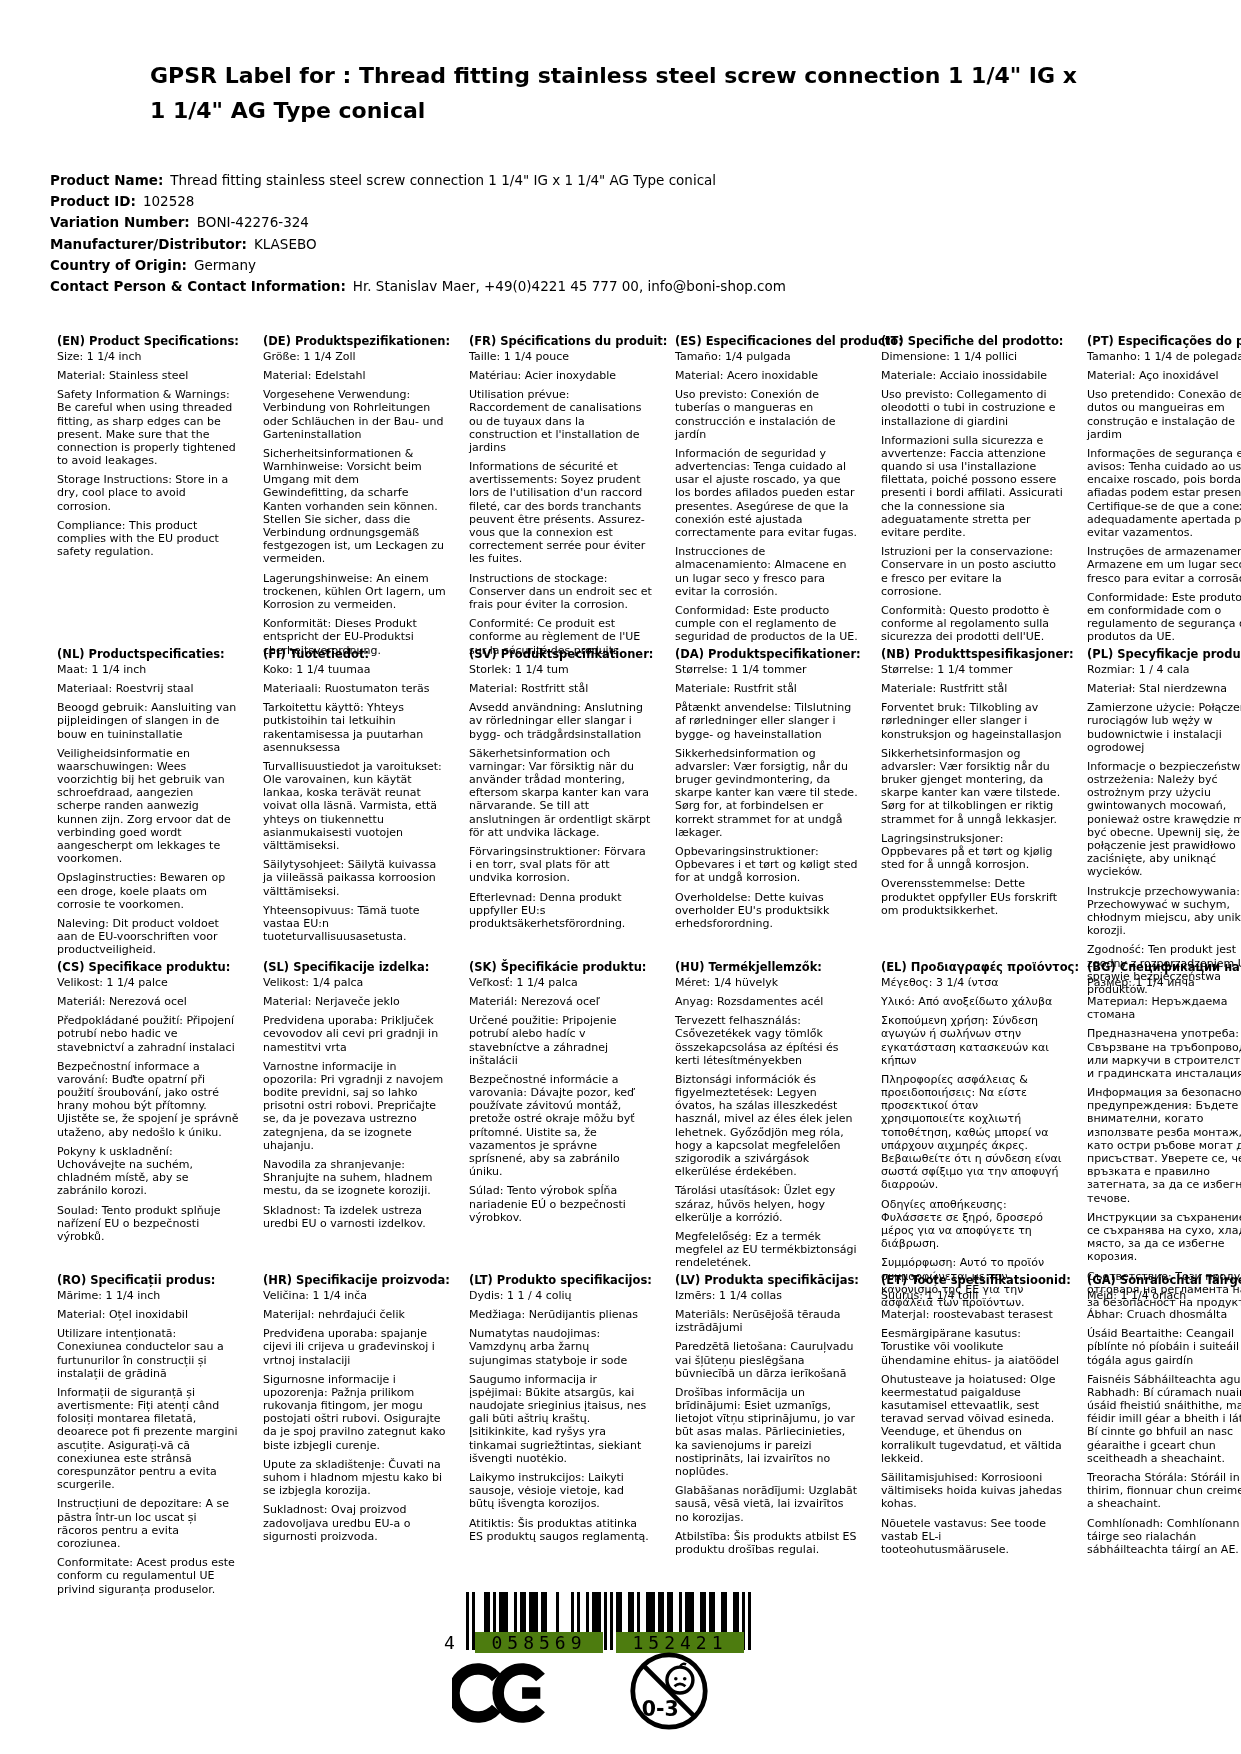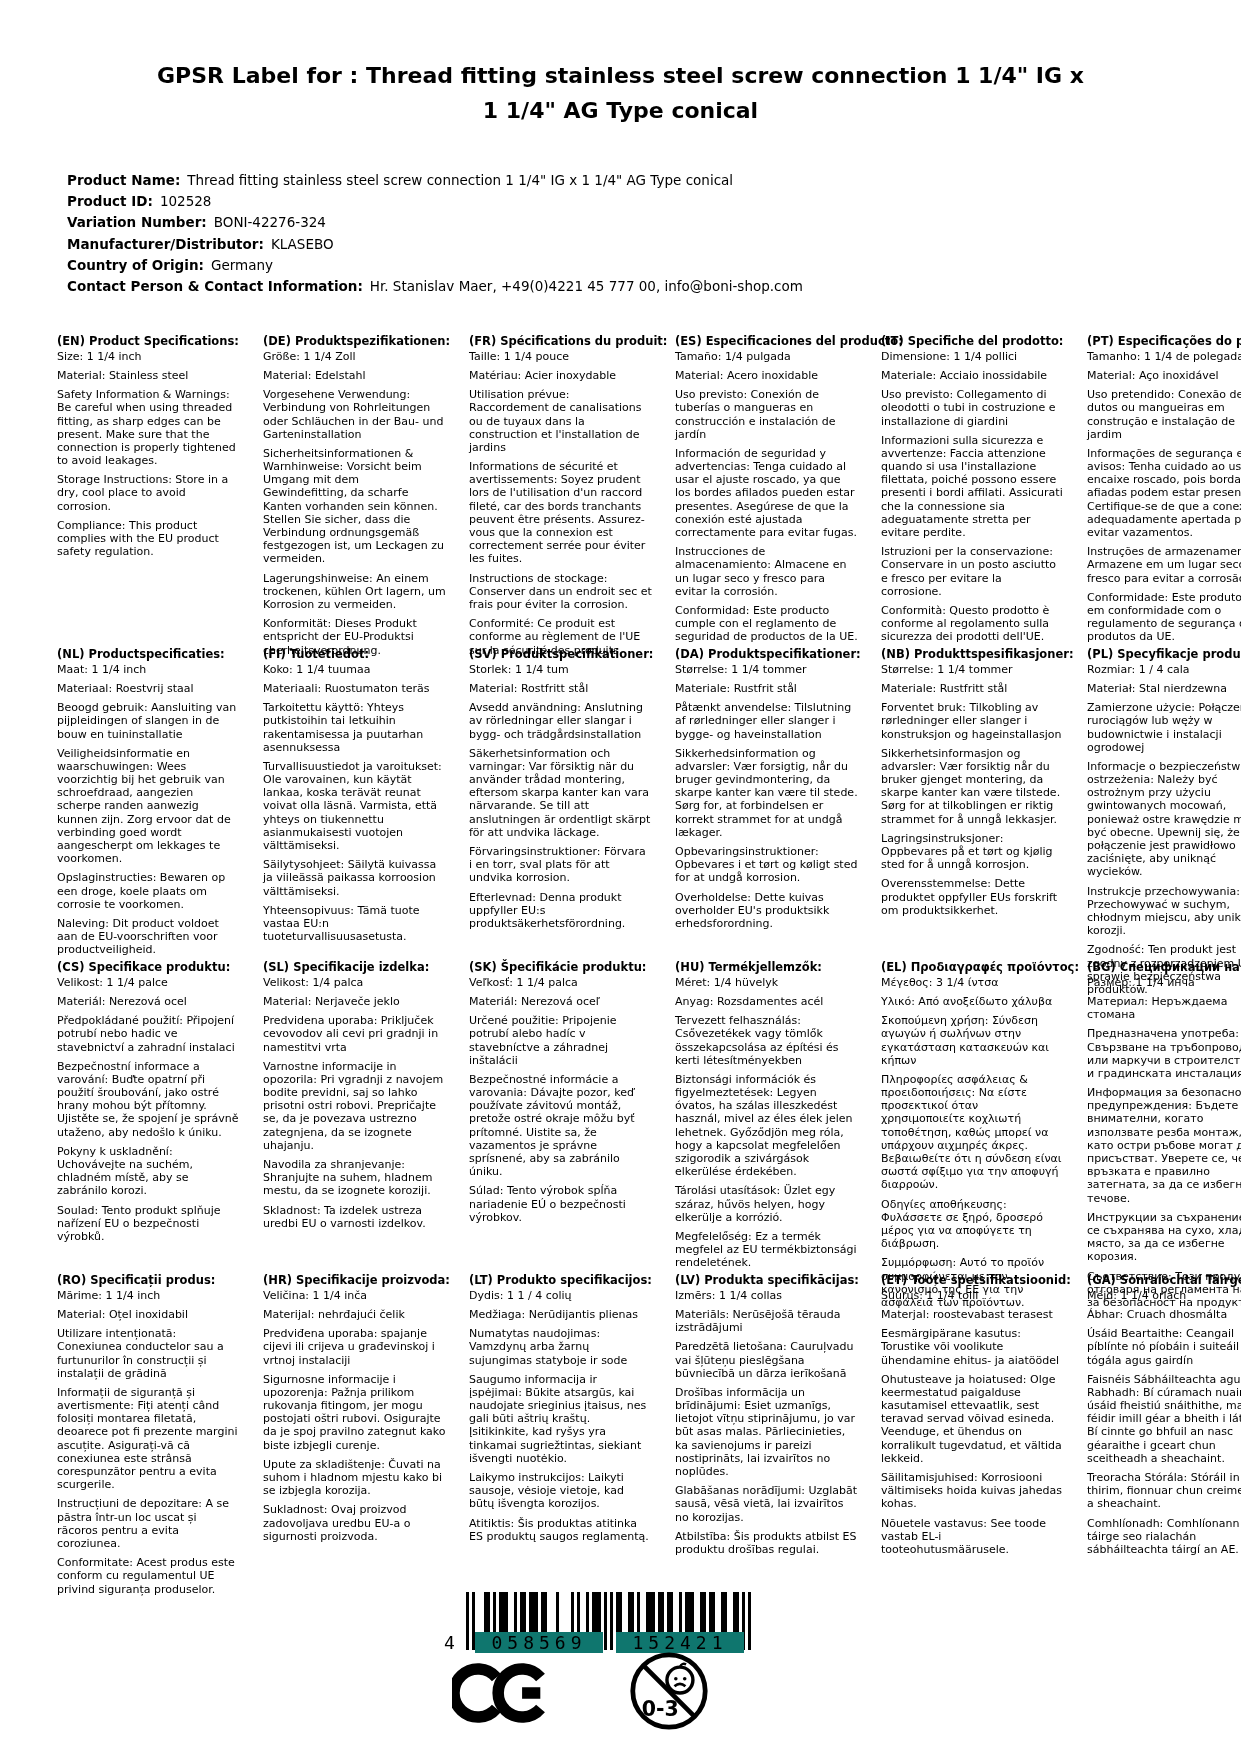--- a/index.html
+++ b/index.html
@@ -1,35 +1,35 @@
 <!DOCTYPE html>
 <html><head>
 <meta charset="utf-8">
 <style>
   html,body{margin:0;padding:0;background:#fff;}
   body{width:1241px;height:1754px;position:relative;overflow:hidden;
        font-family:"DejaVu Sans",sans-serif;color:#000;}
   .title{position:absolute;top:58px;left:0;right:0;padding:0 150px;
-         text-align:center;font-size:22px;font-weight:bold;line-height:1.6;margin:0;}
-  .product-info{position:absolute;left:67px;top:170px;font-size:13.5px;line-height:1.57;}
+         text-align:left;font-size:22px;font-weight:bold;line-height:1.6;margin:0;}
+  .product-info{position:absolute;left:50px;top:170px;font-size:13.5px;line-height:1.57;}
   .pi-label{font-weight:bold;}
   .pi-value{margin-left:7px;}
   .spec-grid{position:absolute;left:57px;top:335px;display:grid;
              grid-template-columns:repeat(6,183px);column-gap:23px;
              grid-auto-rows:313px;font-size:11px;line-height:1.2;}
   .spec-block h3{font-size:11.5px;font-weight:bold;margin:0 0 1px 0;white-space:nowrap;}
   .spec-block p{margin:0 0 6px 0;}
   .barcode{position:absolute;left:444px;top:1592px;width:330px;height:70px;}
   #bars{position:relative;margin-left:22px;width:285px;height:58px;font-size:0;}
   .bc-mod{display:inline-block;width:3px;height:44px;vertical-align:top;}
   .bc-guard{height:58px;}
   .bc-bar{background:#000;}
   .bc-first{position:absolute;left:0;top:40px;
             font:18px "DejaVu Sans Mono",monospace;}
-  .bc-num{position:absolute;top:40px;text-align:center;background:#0f766e;
+  .bc-num{position:absolute;top:40px;text-align:center;background:#4d7c0f;
           font:18px "DejaVu Sans Mono",monospace;letter-spacing:5px;}
   .bc-g1{left:31px;width:128px;}
   .bc-g2{left:172px;width:128px;}
   .ce-mark{position:absolute;left:452px;top:1662px;}
   .age-mark{position:absolute;left:628px;top:1650px;}
 </style>
 </head>
 <body>
 
 <h1 class="title">GPSR Label for : Thread fitting stainless steel screw connection 1 1/4" IG x 1 1/4" AG Type conical</h1>

